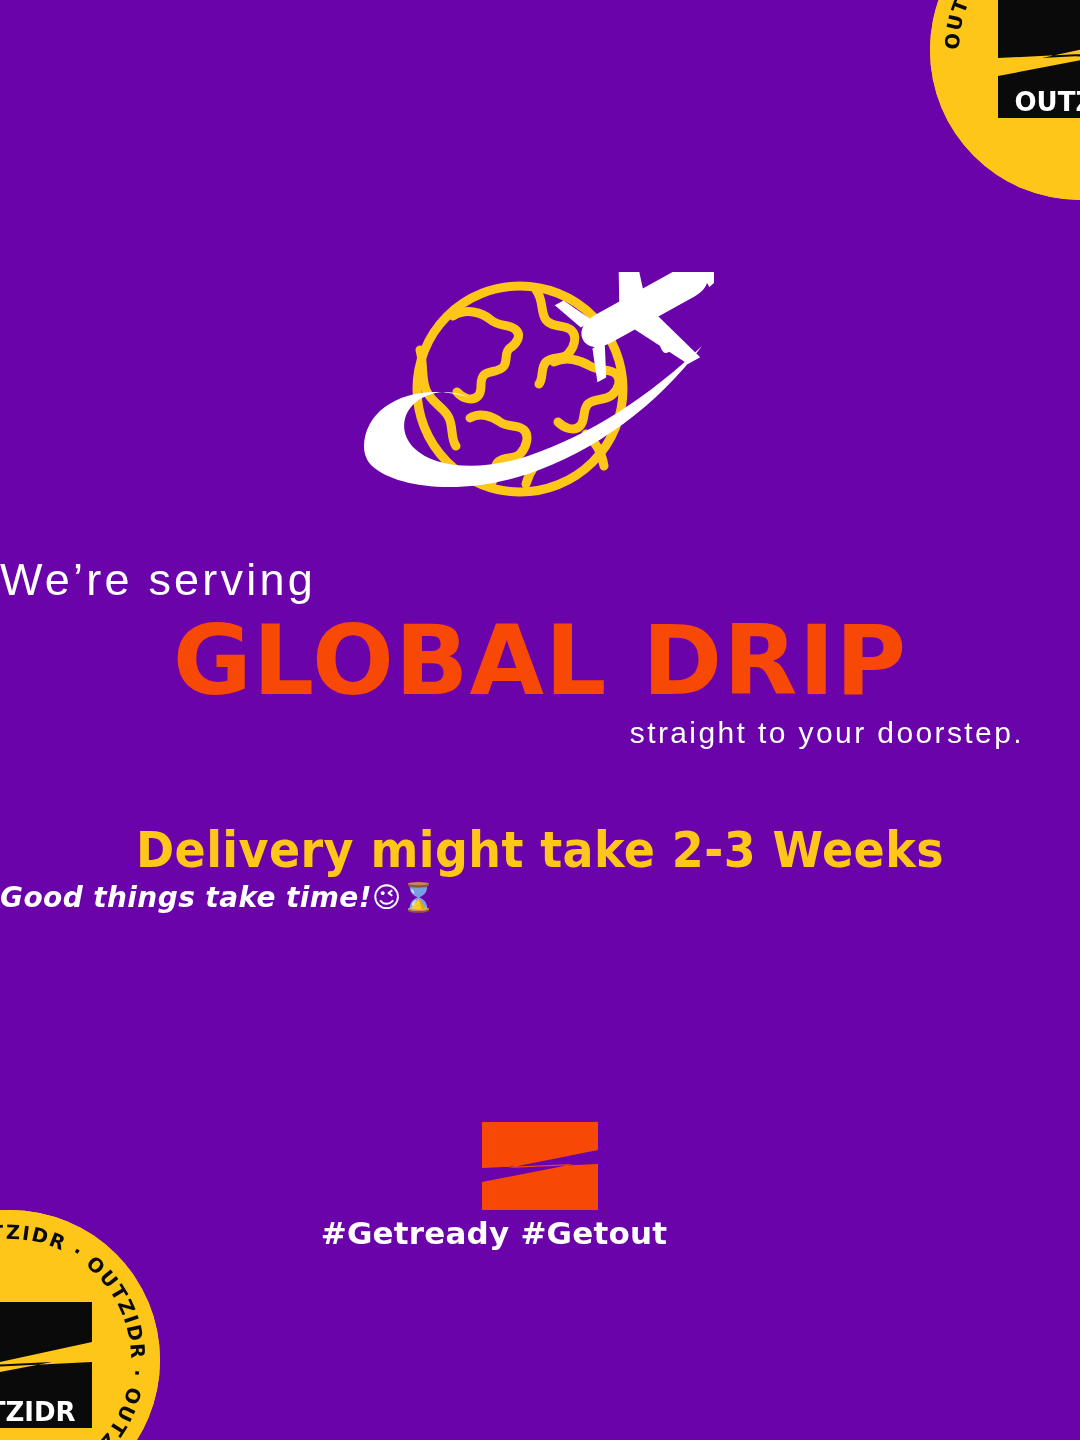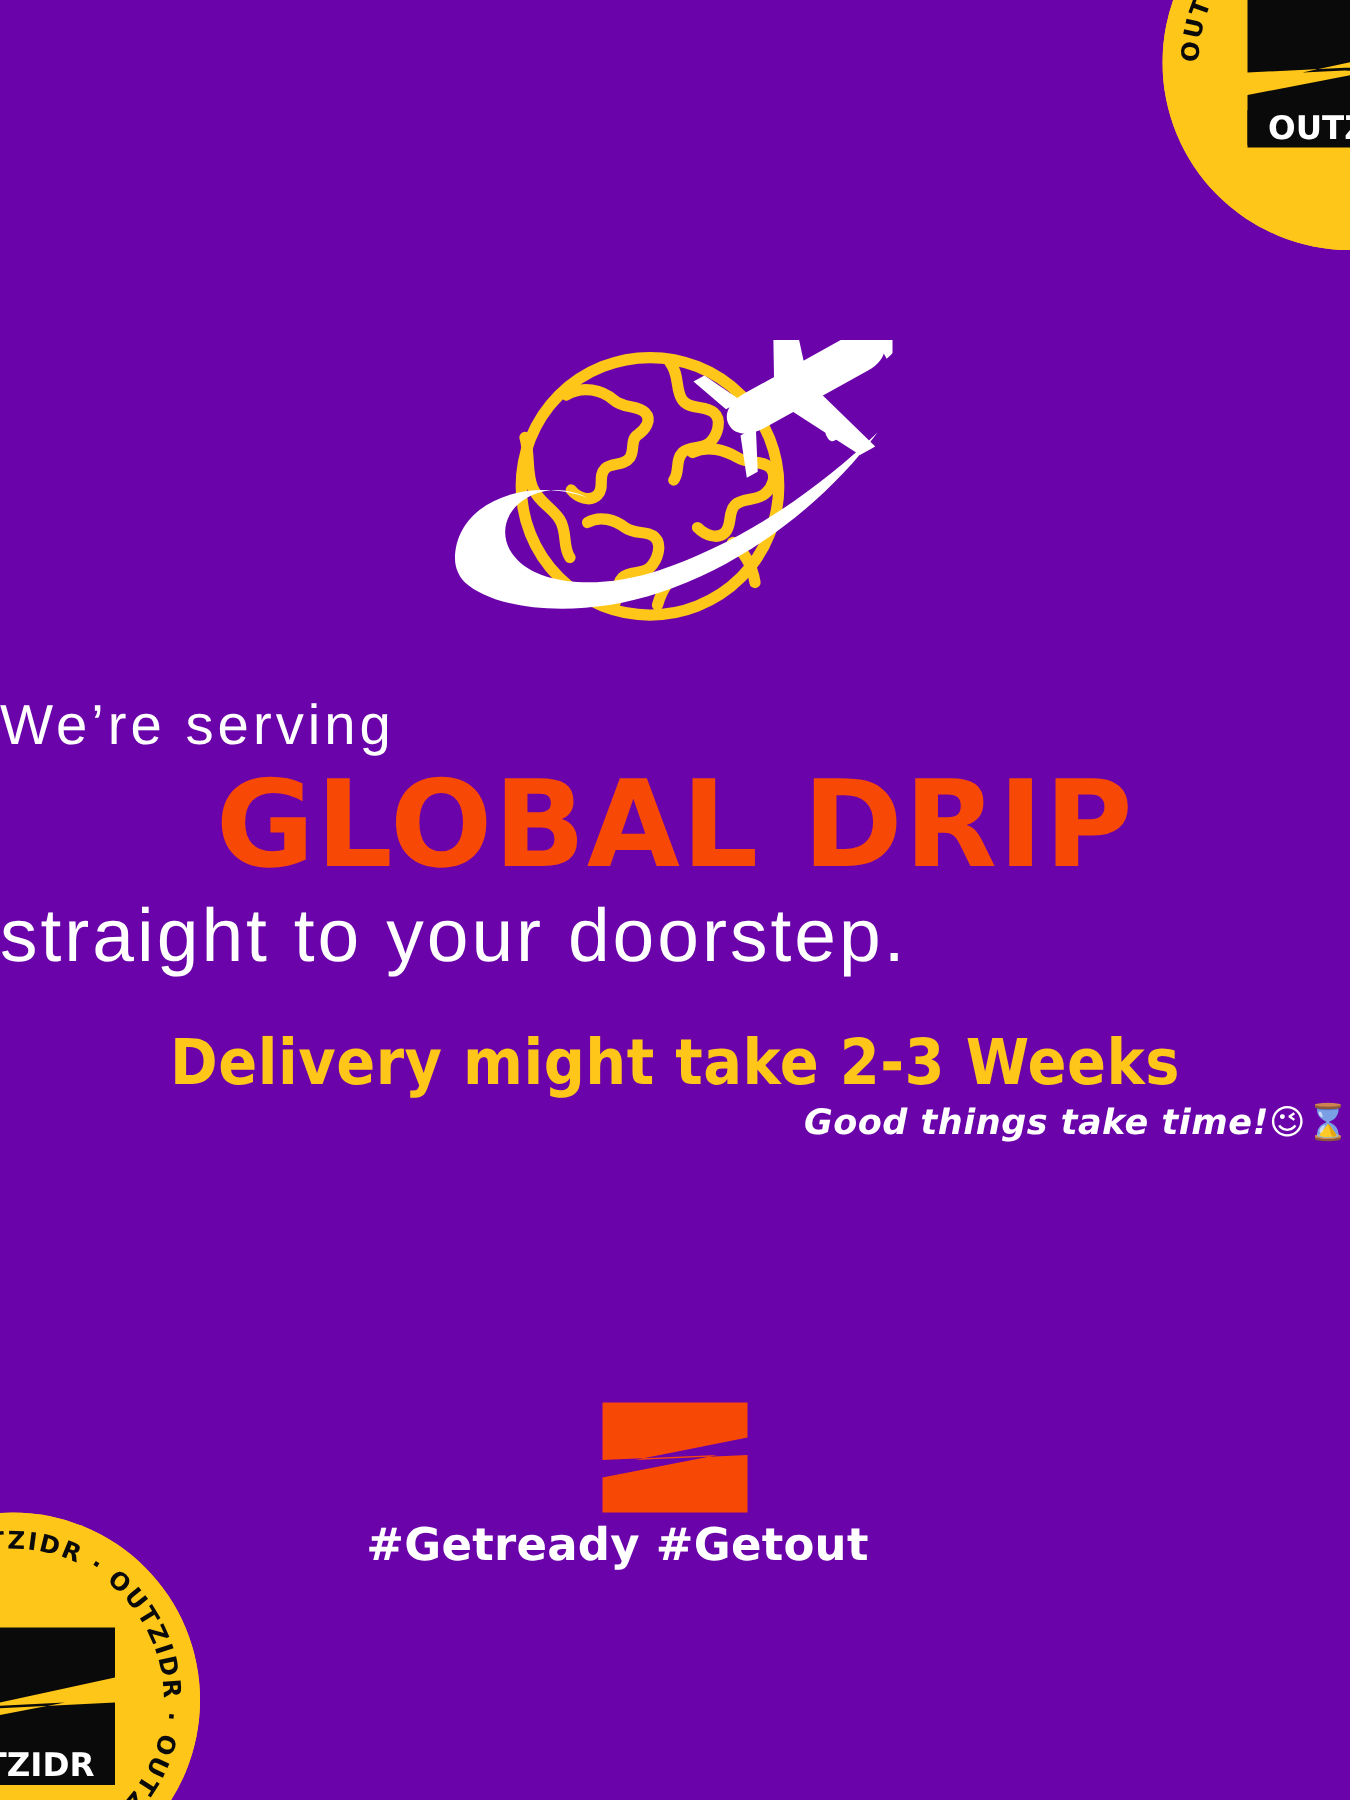--- a/index.html
+++ b/index.html
@@ -82,23 +82,23 @@
     font-weight: bold;
     letter-spacing: 1px;
     line-height: 1;
     transform: scaleX(1.12) scaleY(1.12);
     transform-origin: 50% 0;
   }
   #line-doorstep {
     position: absolute;
     top: 716px;
     width: 1024px;
-    text-align: left;
-    color: #ffffff;
-    font-size: 60px;
+    text-align: right;
+    color: #ffffff;
+    font-size: 30px;
     font-weight: 300;
     letter-spacing: 2.4px;
     line-height: 1.1;
   }
   #delivery-line {
     position: absolute;
     top: 822px;
     width: 1080px;
     text-align: center;
     color: #ffc61a;
@@ -107,21 +107,21 @@
     font-weight: bold;
     letter-spacing: 0.4px;
     line-height: 1.1;
     transform: scaleY(1.1);
     transform-origin: 50% 0;
   }
   #tagline {
     position: absolute;
     top: 881px;
     width: 1080px;
-    text-align: right;
+    text-align: left;
     color: #ffffff;
     font-family: "DejaVu Sans", sans-serif;
     font-size: 28px;
     font-weight: bold;
     font-style: italic;
     letter-spacing: 0.4px;
     line-height: 1.2;
   }
   .emoji {
     font-family: "DejaVu Sans", sans-serif;
@@ -137,21 +137,21 @@
     height: 92px;
   }
   #logo-z svg { display: block; width: 100%; height: 100%; }
   #hashtags {
     position: absolute;
     top: 1215px;
     width: 988px;
     text-align: center;
     color: #ffffff;
     font-family: "DejaVu Sans", sans-serif;
-    font-size: 36px;
+    font-size: 31px;
     font-weight: bold;
     letter-spacing: 0.2px;
     line-height: 1.2;
   }
 </style>
 </head>
 <body>
 
 <div id="poster">
 

